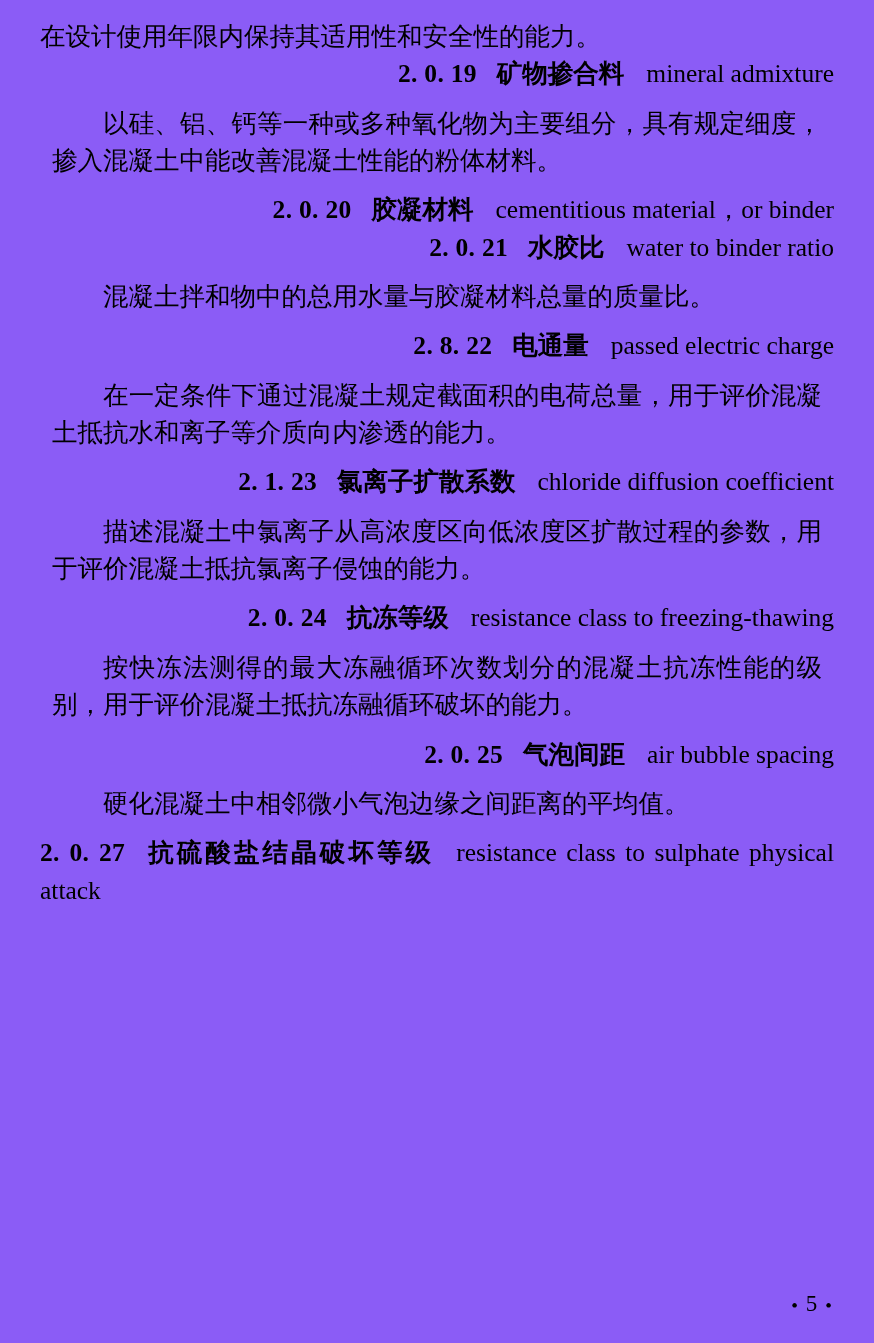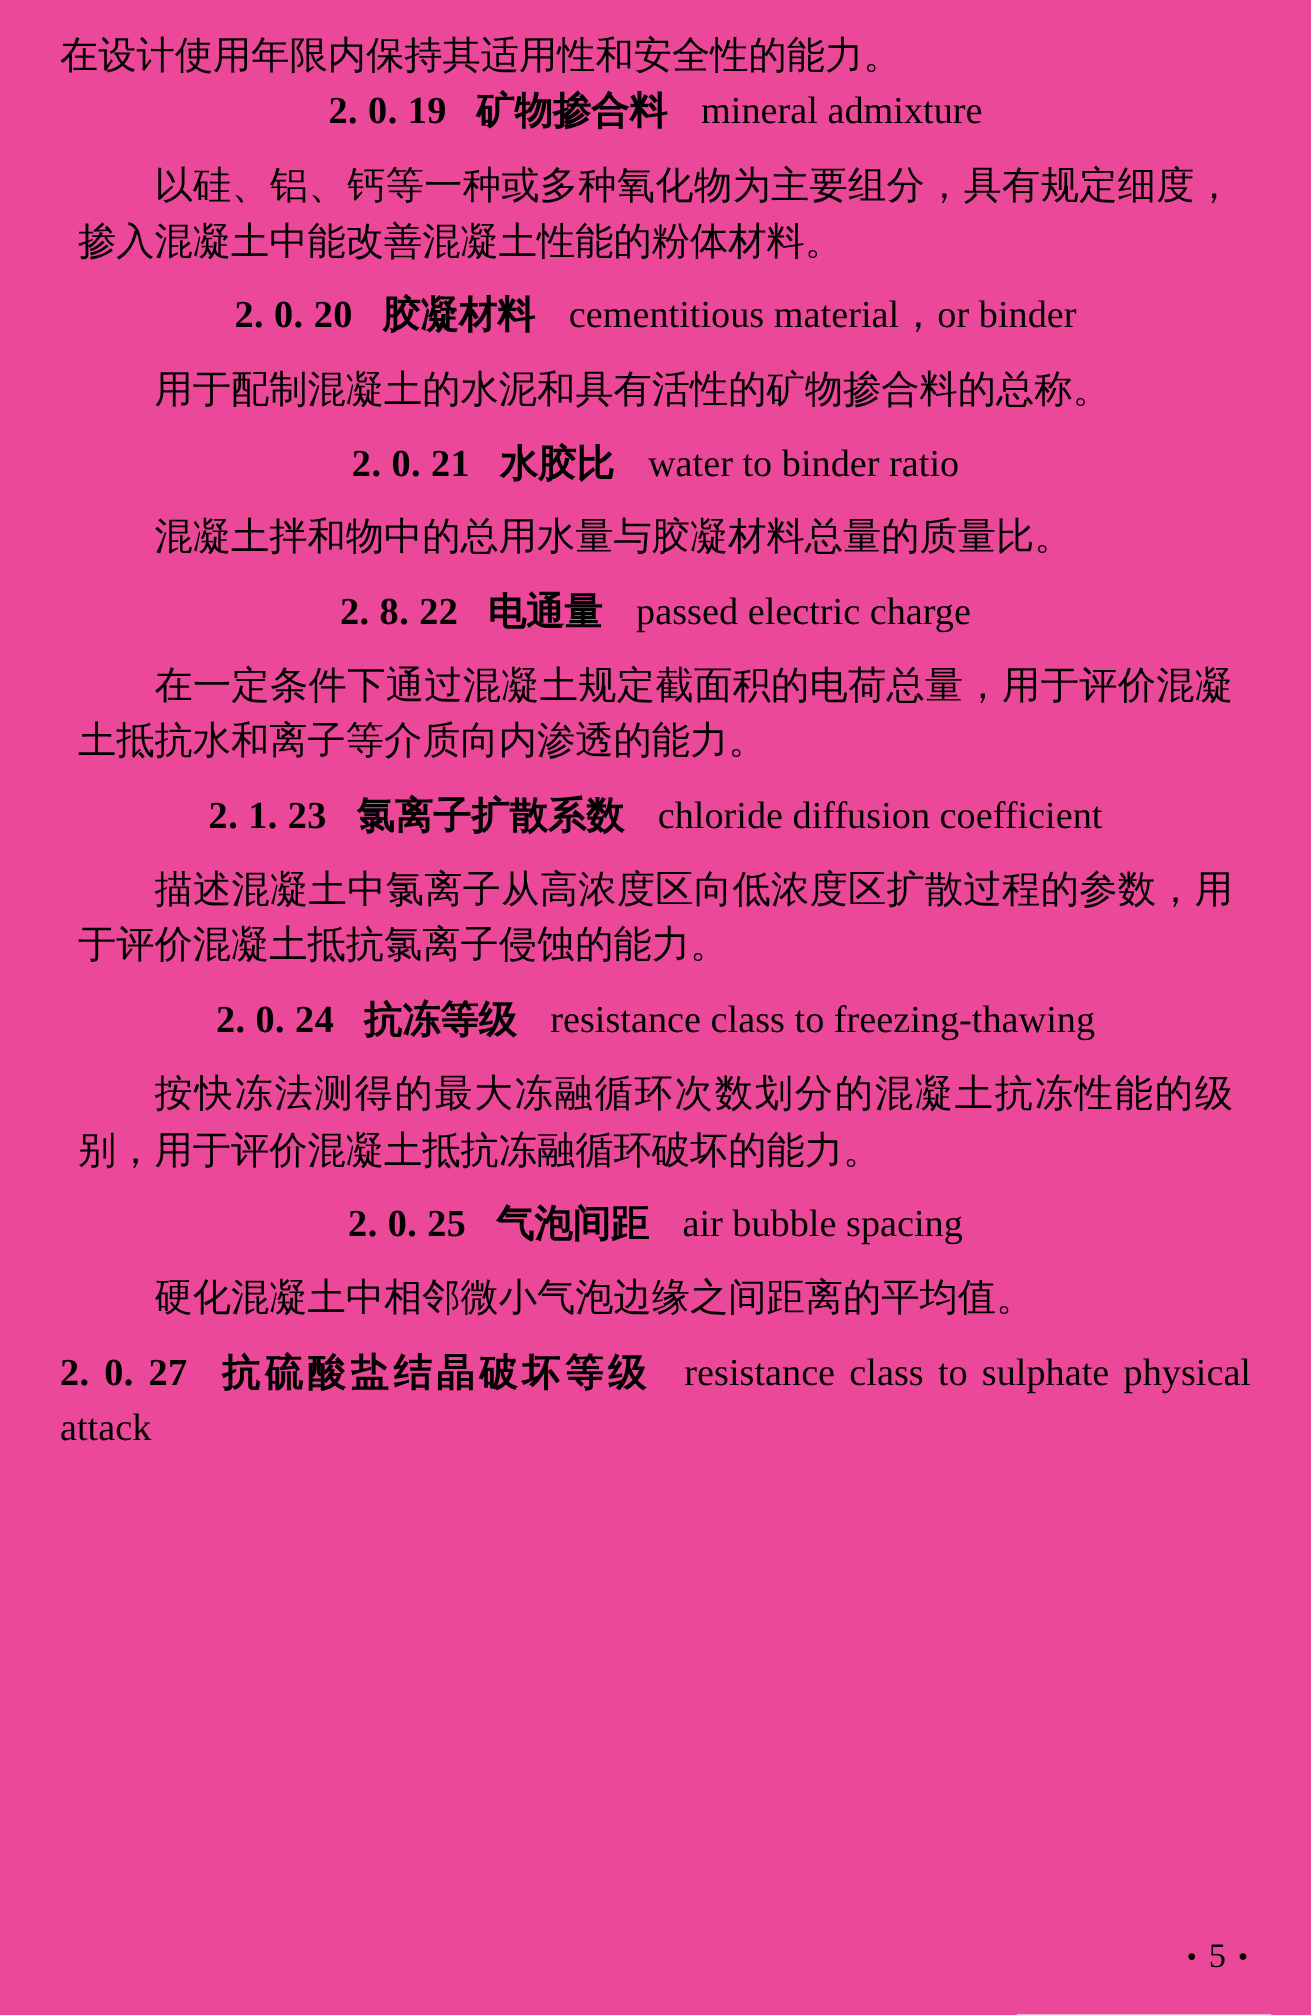--- a/index.html
+++ b/index.html
@@ -4,40 +4,40 @@
 <style>
   html, body {
     margin: 0;
     padding: 0;
     background: #ffffff;
   }
   .page {
     position: relative;
     width: 874px;
     height: 1343px;
-    background: #ec4899;
+    background: #8b5cf6;
     font-family: "Liberation Serif", "DejaVu Serif", serif;
     color: #000000;
     box-sizing: border-box;
     padding: 18px 40px 0 40px;
     overflow: hidden;
   }
   .content {
     font-size: 25.5px;
     line-height: 1.465;
   }
   .cont-line {
     text-align: justify;
     text-justify: inter-ideograph;
     margin: 0;
     white-space: normal;
   }
   .term {
     margin: 0;
-    text-align: center;
+    text-align: right;
   }
   .term .num {
     font-weight: bold;
     letter-spacing: 0.3px;
   }
   .term .cn {
     font-weight: bold;
     margin-left: 20px;
   }
   .term .en {
@@ -79,21 +79,20 @@
     <p class="cont-line">在设计使用年限内保持其适用性和安全性的能力。</p>
 
     <p class="term">
       <span class="num">2. 0. 19</span><span class="cn">矿物掺合料</span><span class="en">mineral admixture</span>
     </p>
     <p class="para">以硅、铝、钙等一种或多种氧化物为主要组分，具有规定细度，掺入混凝土中能改善混凝土性能的粉体材料。</p>
 
     <p class="term">
       <span class="num">2. 0. 20</span><span class="cn">胶凝材料</span><span class="en">cementitious material，or binder</span>
     </p>
-    <p class="para">用于配制混凝土的水泥和具有活性的矿物掺合料的总称。</p>
 
     <p class="term">
       <span class="num">2. 0. 21</span><span class="cn">水胶比</span><span class="en">water to binder ratio</span>
     </p>
     <p class="para">混凝土拌和物中的总用水量与胶凝材料总量的质量比。</p>
 
     <p class="term">
       <span class="num">2. 8. 22</span><span class="cn">电通量</span><span class="en">passed electric charge</span>
     </p>
     <p class="para">在一定条件下通过混凝土规定截面积的电荷总量，用于评价混凝土抵抗水和离子等介质向内渗透的能力。</p>

